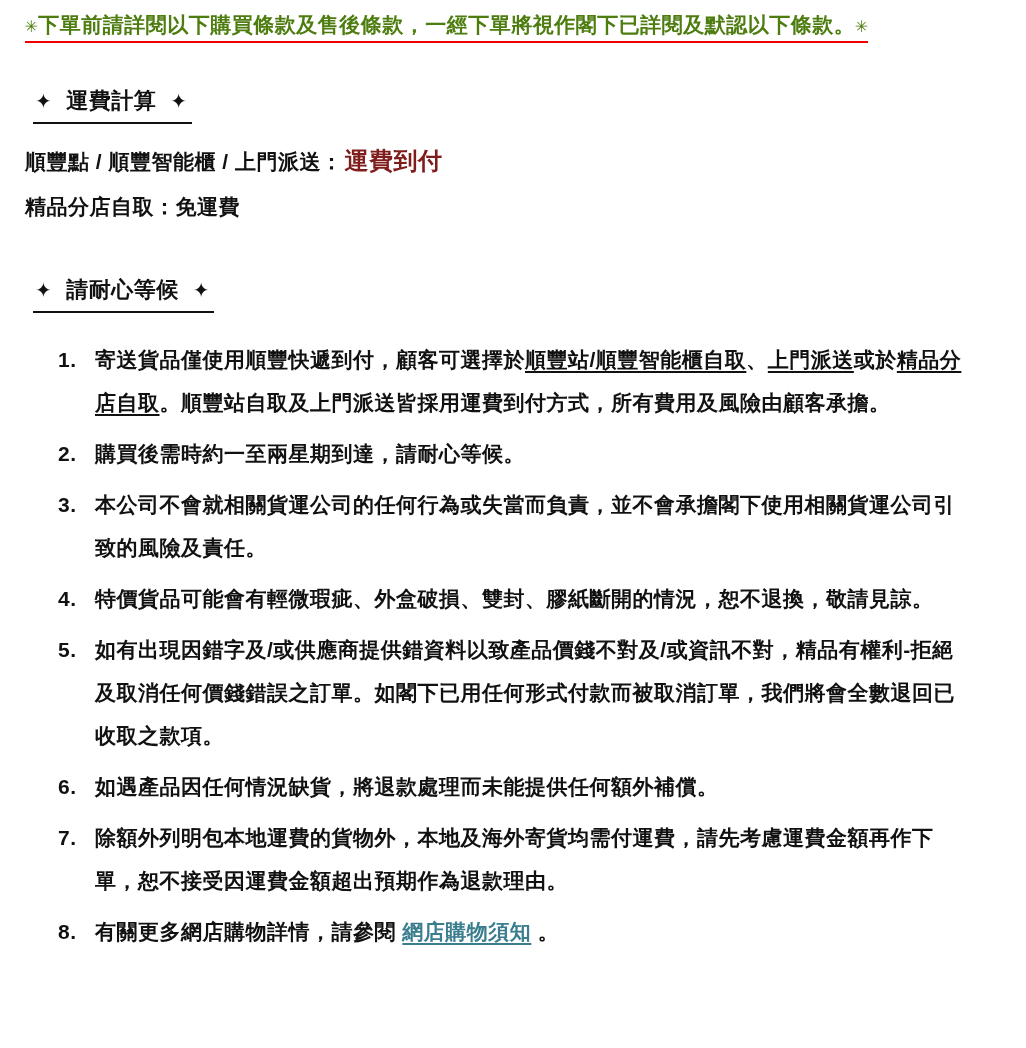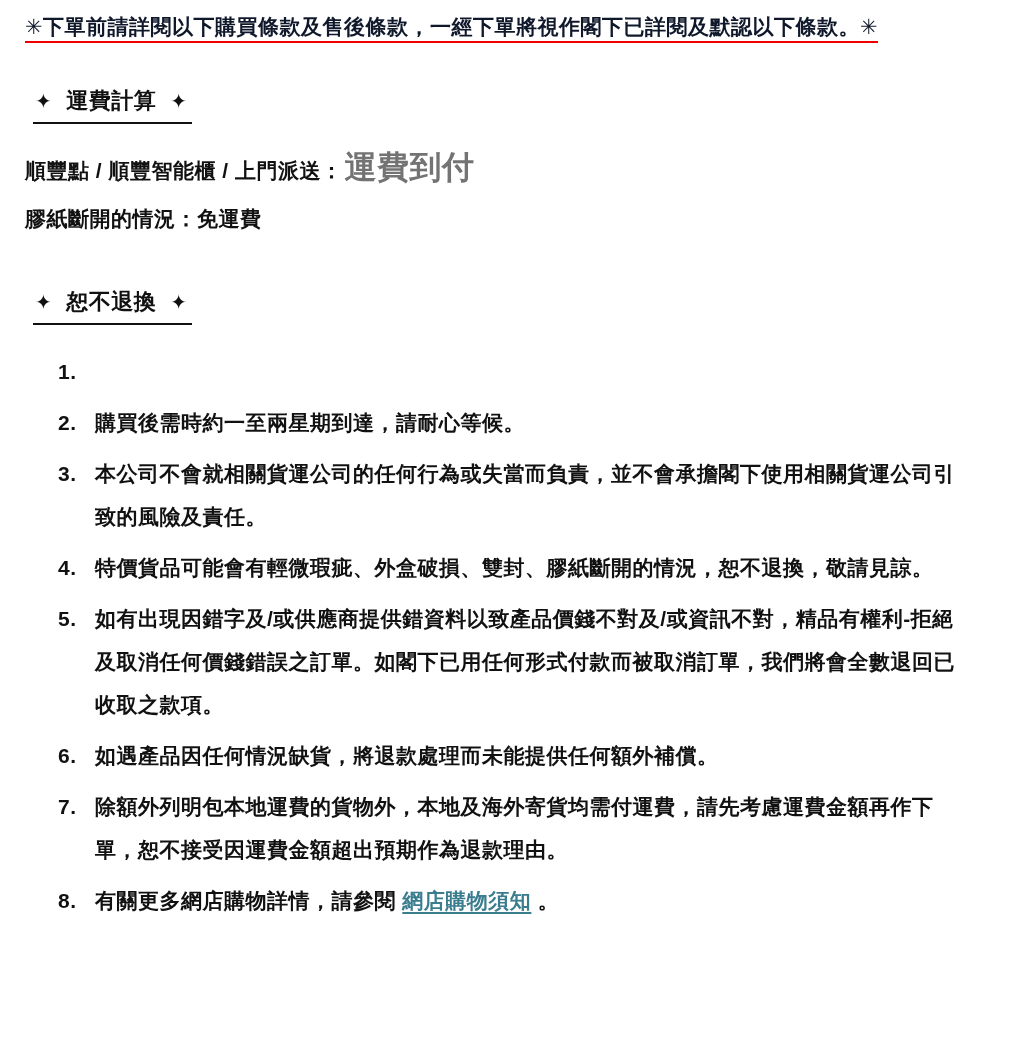--- a/index.html
+++ b/index.html
@@ -13,22 +13,23 @@
     padding: 14px 40px 0 25px;
     font-family: "Liberation Sans", "DejaVu Sans", sans-serif;
     font-weight: 700;
     font-size: 21px;
     letter-spacing: 0.5px;
     color: #111111;
     overflow: hidden;
   }
   
   .notice {
-    color: #0f172a;
+    color: #4d7c0f;
     line-height: 1.25;
+    font-family: Liberation Mono, monospace;
   }
   .notice .notice-text {
     border-bottom: 2px solid #f20000;
     padding-bottom: 3px;
   }
   
   .section-heading {
     font-size: 22px;
     margin: 8px;
     font-weight: 700;
@@ -45,22 +46,22 @@
   .section-heading .star.left { margin-right: 14px; }
   .section-heading .star.right { margin-left: 14px; }
   #shipping-heading { margin-top: 46px; }
   #terms-heading { margin-top: 55px; }
   
   .fee-line {
     margin: 20px 0 0 0;
     line-height: 1.45;
   }
   .fee-value {
-    font-size: 32px;
-    color: #737373;
+    font-size: 24px;
+    color: #7f1d1d;
     margin-left: 2px;
   }
   .pickup-line {
     margin: 14px 0 0 0;
     line-height: 1.3;
   }
   
   ol.terms-list {
     list-style: none;
     margin: 25px 0 0 0;
@@ -103,29 +104,30 @@
 <body>
 
 <div>
 
   <div class="notice"><span class="notice-text"><span>✳</span><span>下單前請詳閱以下購買條款及售後條款，一經下單將視作閣下已詳閱及默認以下條款。</span><span>✳</span></span></div>
 
   <h2 class="section-heading" id="shipping-heading"><span class="heading-inner"><span class="star left">✦</span><span>運費計算</span><span class="star right">✦</span></span></h2>
 
   <p class="fee-line"><span>順豐點 / 順豐智能櫃 / 上門派送：</span><span class="fee-value">運費到付</span></p>
 
-  <p class="pickup-line">膠紙斷開的情況：免運費</p>
+  <p class="pickup-line">精品分店自取：免運費</p>
 
-  <h2 class="section-heading" id="terms-heading"><span class="heading-inner"><span class="star left">✦</span><span>恕不退換</span><span class="star right">✦</span></span></h2>
+  <h2 class="section-heading" id="terms-heading"><span class="heading-inner"><span class="star left">✦</span><span>請耐心等候</span><span class="star right">✦</span></span></h2>
 
   <ol class="terms-list">
 
     <li class="term-item">
       <span class="num">1.</span>
       <div class="content">
+        <p><span>寄送貨品僅使用順豐快遞到付，顧客可選擇於</span><span class="u">順豐站/順豐智能櫃自取</span><span>、</span><span class="u">上門派送</span><span>或於</span><span class="u">精品分店自取</span><span>。順豐站自取及上門派送皆採用運費到付方式，所有費用及風險由顧客承擔。</span></p>
       </div>
     </li>
 
     <li class="term-item">
       <span class="num">2.</span>
       <div class="content">
           <p>購買後需時約一至兩星期到達，請耐心等候。</p>
         </div>
     </li>
 

